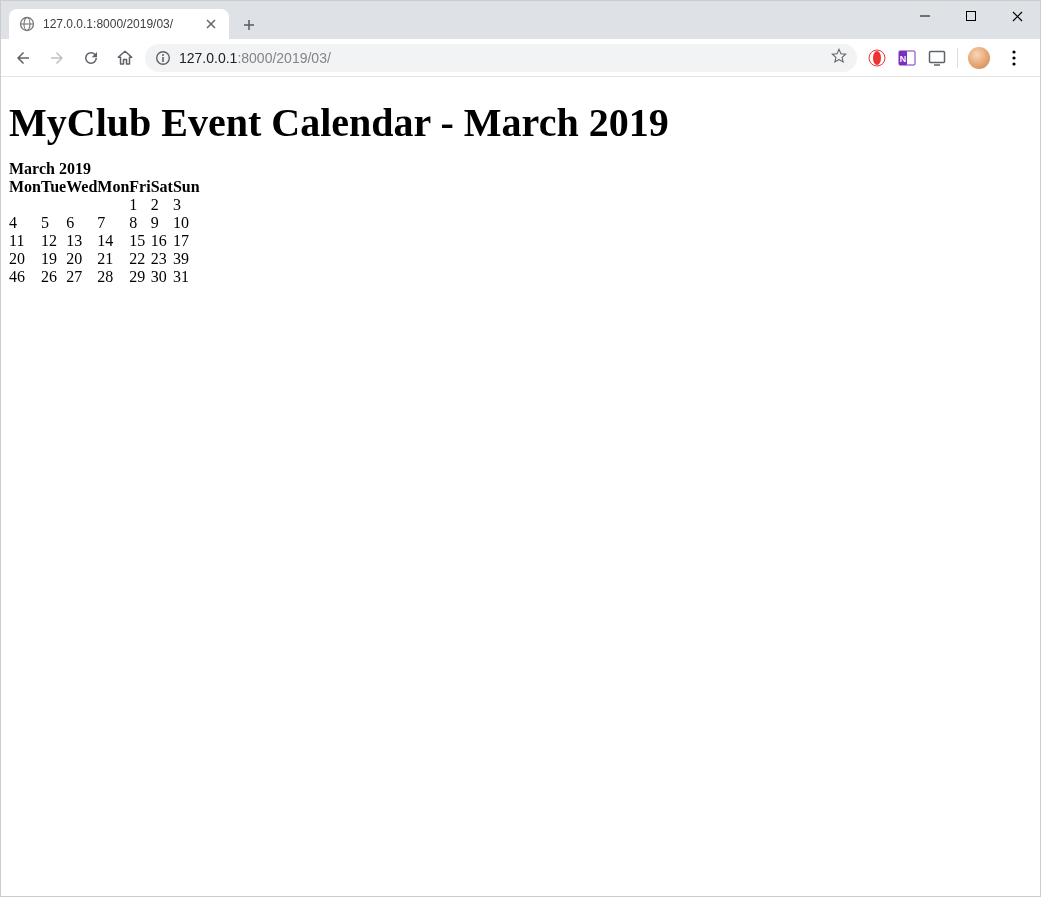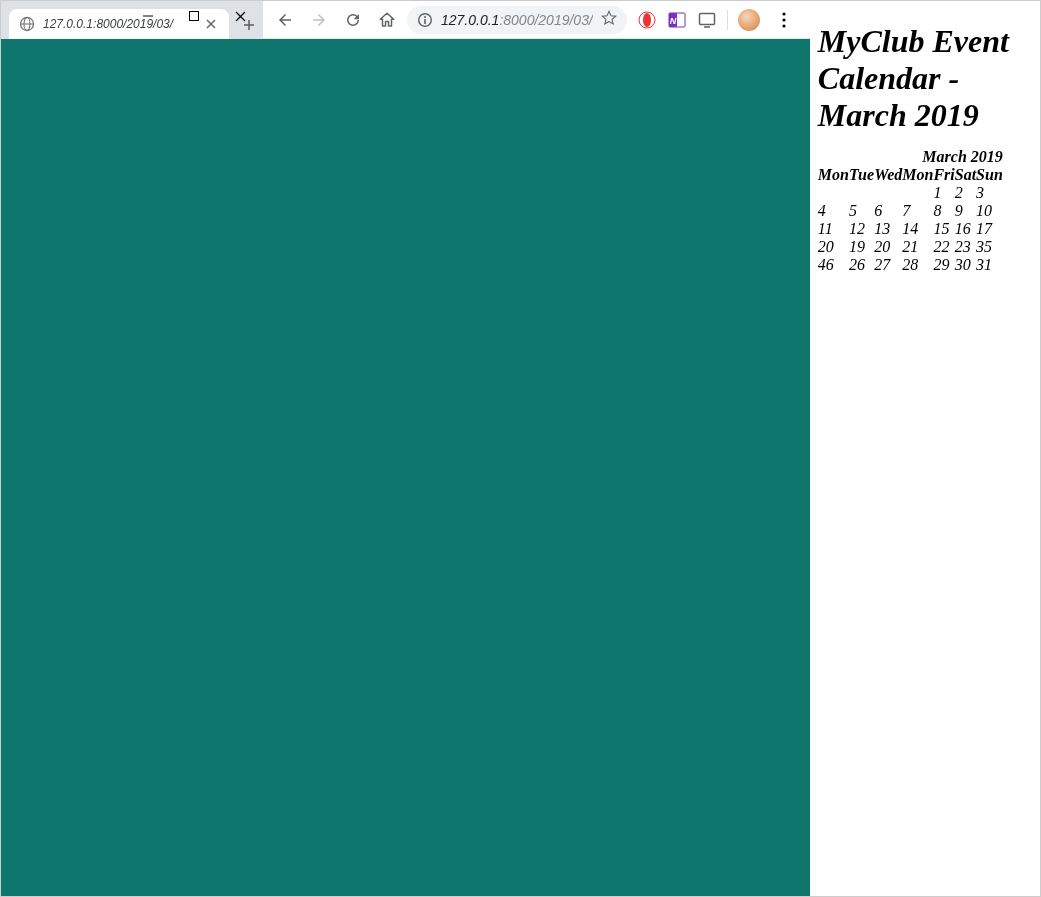--- a/index.html
+++ b/index.html
@@ -9,24 +9,23 @@
     font-family: Arial, sans-serif;
     background: #fff;
     width: 1041px;
     height: 897px;
     overflow: hidden;
   }
   .browser-window {
     width: 100%;
     height: 100%;
     display: flex;
-    flex-direction: row;
+    flex-direction: column;
     background: #0f766e;
     border: 1px solid #ccc;
-    font-style: italic;
   }
   
   .titlebar {
     height: 38px;
     background: #dee1e6;
     display: flex;
     align-items: flex-start;
     position: relative;
   }
   .tab-strip {
@@ -193,37 +192,37 @@
 
   
   .page {
     flex: 1;
     background: #fff;
     padding: 8px;
     overflow: auto;
     font-family: "Times New Roman", Times, serif;
   }
   .page h1 {
-    font-size: 32px;
+    font-size: 40px;
     font-weight: bold;
     margin: 14px 0 14px 0;
   }
   table.cal {
     border-collapse: collapse;
     font-size: 16px;
   }
   table.cal th, table.cal td {
     padding: 0;
     text-align: left;
     font-weight: normal;
   }
   table.cal th { font-weight: bold; }
   table.cal caption {
     caption-side: top;
-    text-align: right;
+    text-align: left;
     font-weight: bold;
     font-size: 16px;
     padding: 0;
   }
 </style>
 </head>
 <body>
 
 <div class="browser-window">
 
@@ -387,21 +386,21 @@
           <td>16</td>
           <td>17</td>
         </tr>
         <tr>
           <td>20</td>
           <td>19</td>
           <td>20</td>
           <td>21</td>
           <td>22</td>
           <td>23</td>
-          <td>35</td>
+          <td>39</td>
         </tr>
         <tr>
           <td>46</td>
           <td>26</td>
           <td>27</td>
           <td>28</td>
           <td>29</td>
           <td>30</td>
           <td>31</td>
         </tr>

